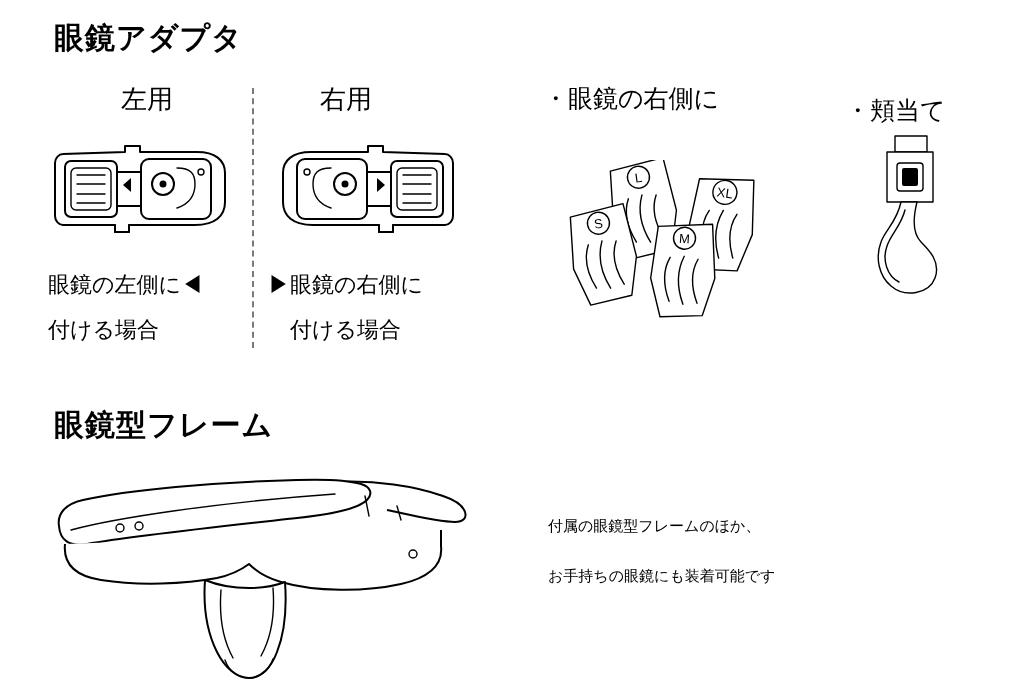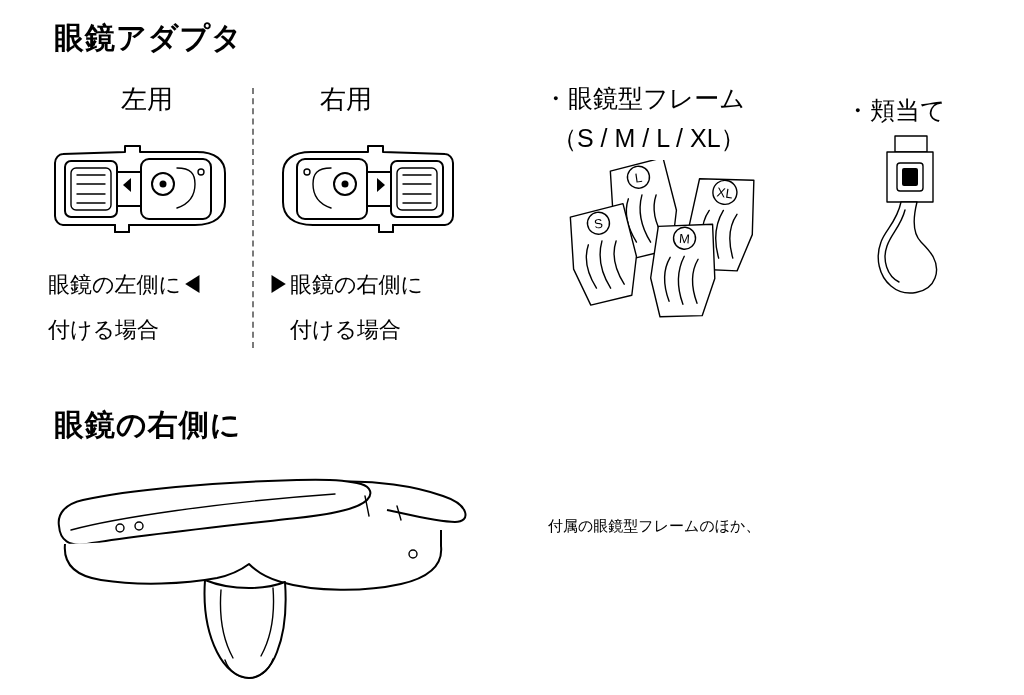--- a/index.html
+++ b/index.html
@@ -116,22 +116,21 @@
       </g>
     </svg>
   </div>
 
   <div class="abs caption" style="left:48px; top:268px;">眼鏡の左側に◀</div>
   <div class="abs caption" style="left:48px; top:313px;">付ける場合</div>
 
   <div class="abs caption" style="left:268px; top:268px;">▶眼鏡の右側に</div>
   <div class="abs caption" style="left:290px; top:313px;">付ける場合</div>
 
-  <div class="abs bullet-label" style="left:543px; top:82px;">・眼鏡型フレーム</div>
-  <div class="abs bullet-label" style="left:552px; top:122px;">（S / M / L / XL）</div>
+  <div class="abs bullet-label" style="left:543px; top:82px;">・眼鏡の右側に</div>
 
   <div class="abs" style="left:555px; top:160px;">
     <svg width="250" height="160" viewBox="0 0 250 160">
 
       <g transform="translate(48,2) rotate(-8)">
         <path class="fill-w-thin" d="M6 10 L60 4 L66 58 L56 96 L14 100 L2 62 Z"></path>
         <circle class="fill-w-thin" cx="33" cy="20" r="11"></circle>
         <text class="tiny-txt" x="33" y="25">L</text>
         <path class="ln-thin" d="M20 40 C14 52 14 66 22 84 M34 38 C28 52 28 68 36 86 M48 40 C42 52 42 66 50 84"></path>
       </g>
@@ -168,21 +167,21 @@
 
       <path class="fill-w-thin" d="M32 22 L78 22 L78 72 L32 72 Z"></path>
       <rect class="ln-thin" x="42" y="33" width="26" height="28" rx="3"></rect>
       <rect class="fill-k" x="47" y="38" width="16" height="18" rx="2"></rect>
 
       <path class="fill-w-thin" d="M46 72 C42 92 30 100 26 112 C20 128 24 146 36 156 C50 168 74 164 80 148 C86 132 74 120 66 112 C58 104 58 88 62 72 Z"></path>
       <path class="ln-thin" d="M50 80 C46 96 36 104 32 116 C27 130 32 146 44 152"></path>
     </svg>
   </div>
 
-  <div class="abs heading" style="left:54px; top:405px;">眼鏡の右側に</div>
+  <div class="abs heading" style="left:54px; top:405px;">眼鏡型フレーム</div>
 
   <div class="abs" style="left:35px; top:460px;">
     <svg width="470" height="230" viewBox="0 0 470 230">
 
       <path class="fill-w" d="M300 22 C340 20 380 26 408 36 C420 40 428 46 430 52 C432 58 428 62 420 62 C404 62 380 56 352 50"></path>
 
       <path class="fill-w" d="M24 66 C22 54 30 44 48 40 C92 30 180 22 262 20 C290 19 312 20 326 24 C336 27 338 34 332 40 C324 48 300 54 262 58 C190 66 96 76 52 84 C34 87 25 80 24 66 Z"></path>
 
       <path class="fill-w" d="M30 84 C28 104 40 116 66 120 C104 126 150 124 182 118 C196 115 206 110 214 104 C222 112 232 118 246 122 C280 132 330 132 366 124 C396 117 408 104 406 86 L406 70"></path>
 
@@ -196,14 +195,15 @@
       <circle class="ln-thin" cx="378" cy="94" r="4"></circle>
 
       <path class="ln-thin" d="M330 36 L334 56"></path>
       <path class="ln-thin" d="M362 46 L366 60"></path>
 
       <path class="ln-thin" d="M36 70 C80 58 186 42 300 34"></path>
     </svg>
   </div>
 
   <div class="abs note" style="left:548px; top:513px;">付属の眼鏡型フレームのほか、</div>
+  <div class="abs note" style="left:548px; top:563px;">お手持ちの眼鏡にも装着可能です</div>
 
 </div>
 
 </body></html>

